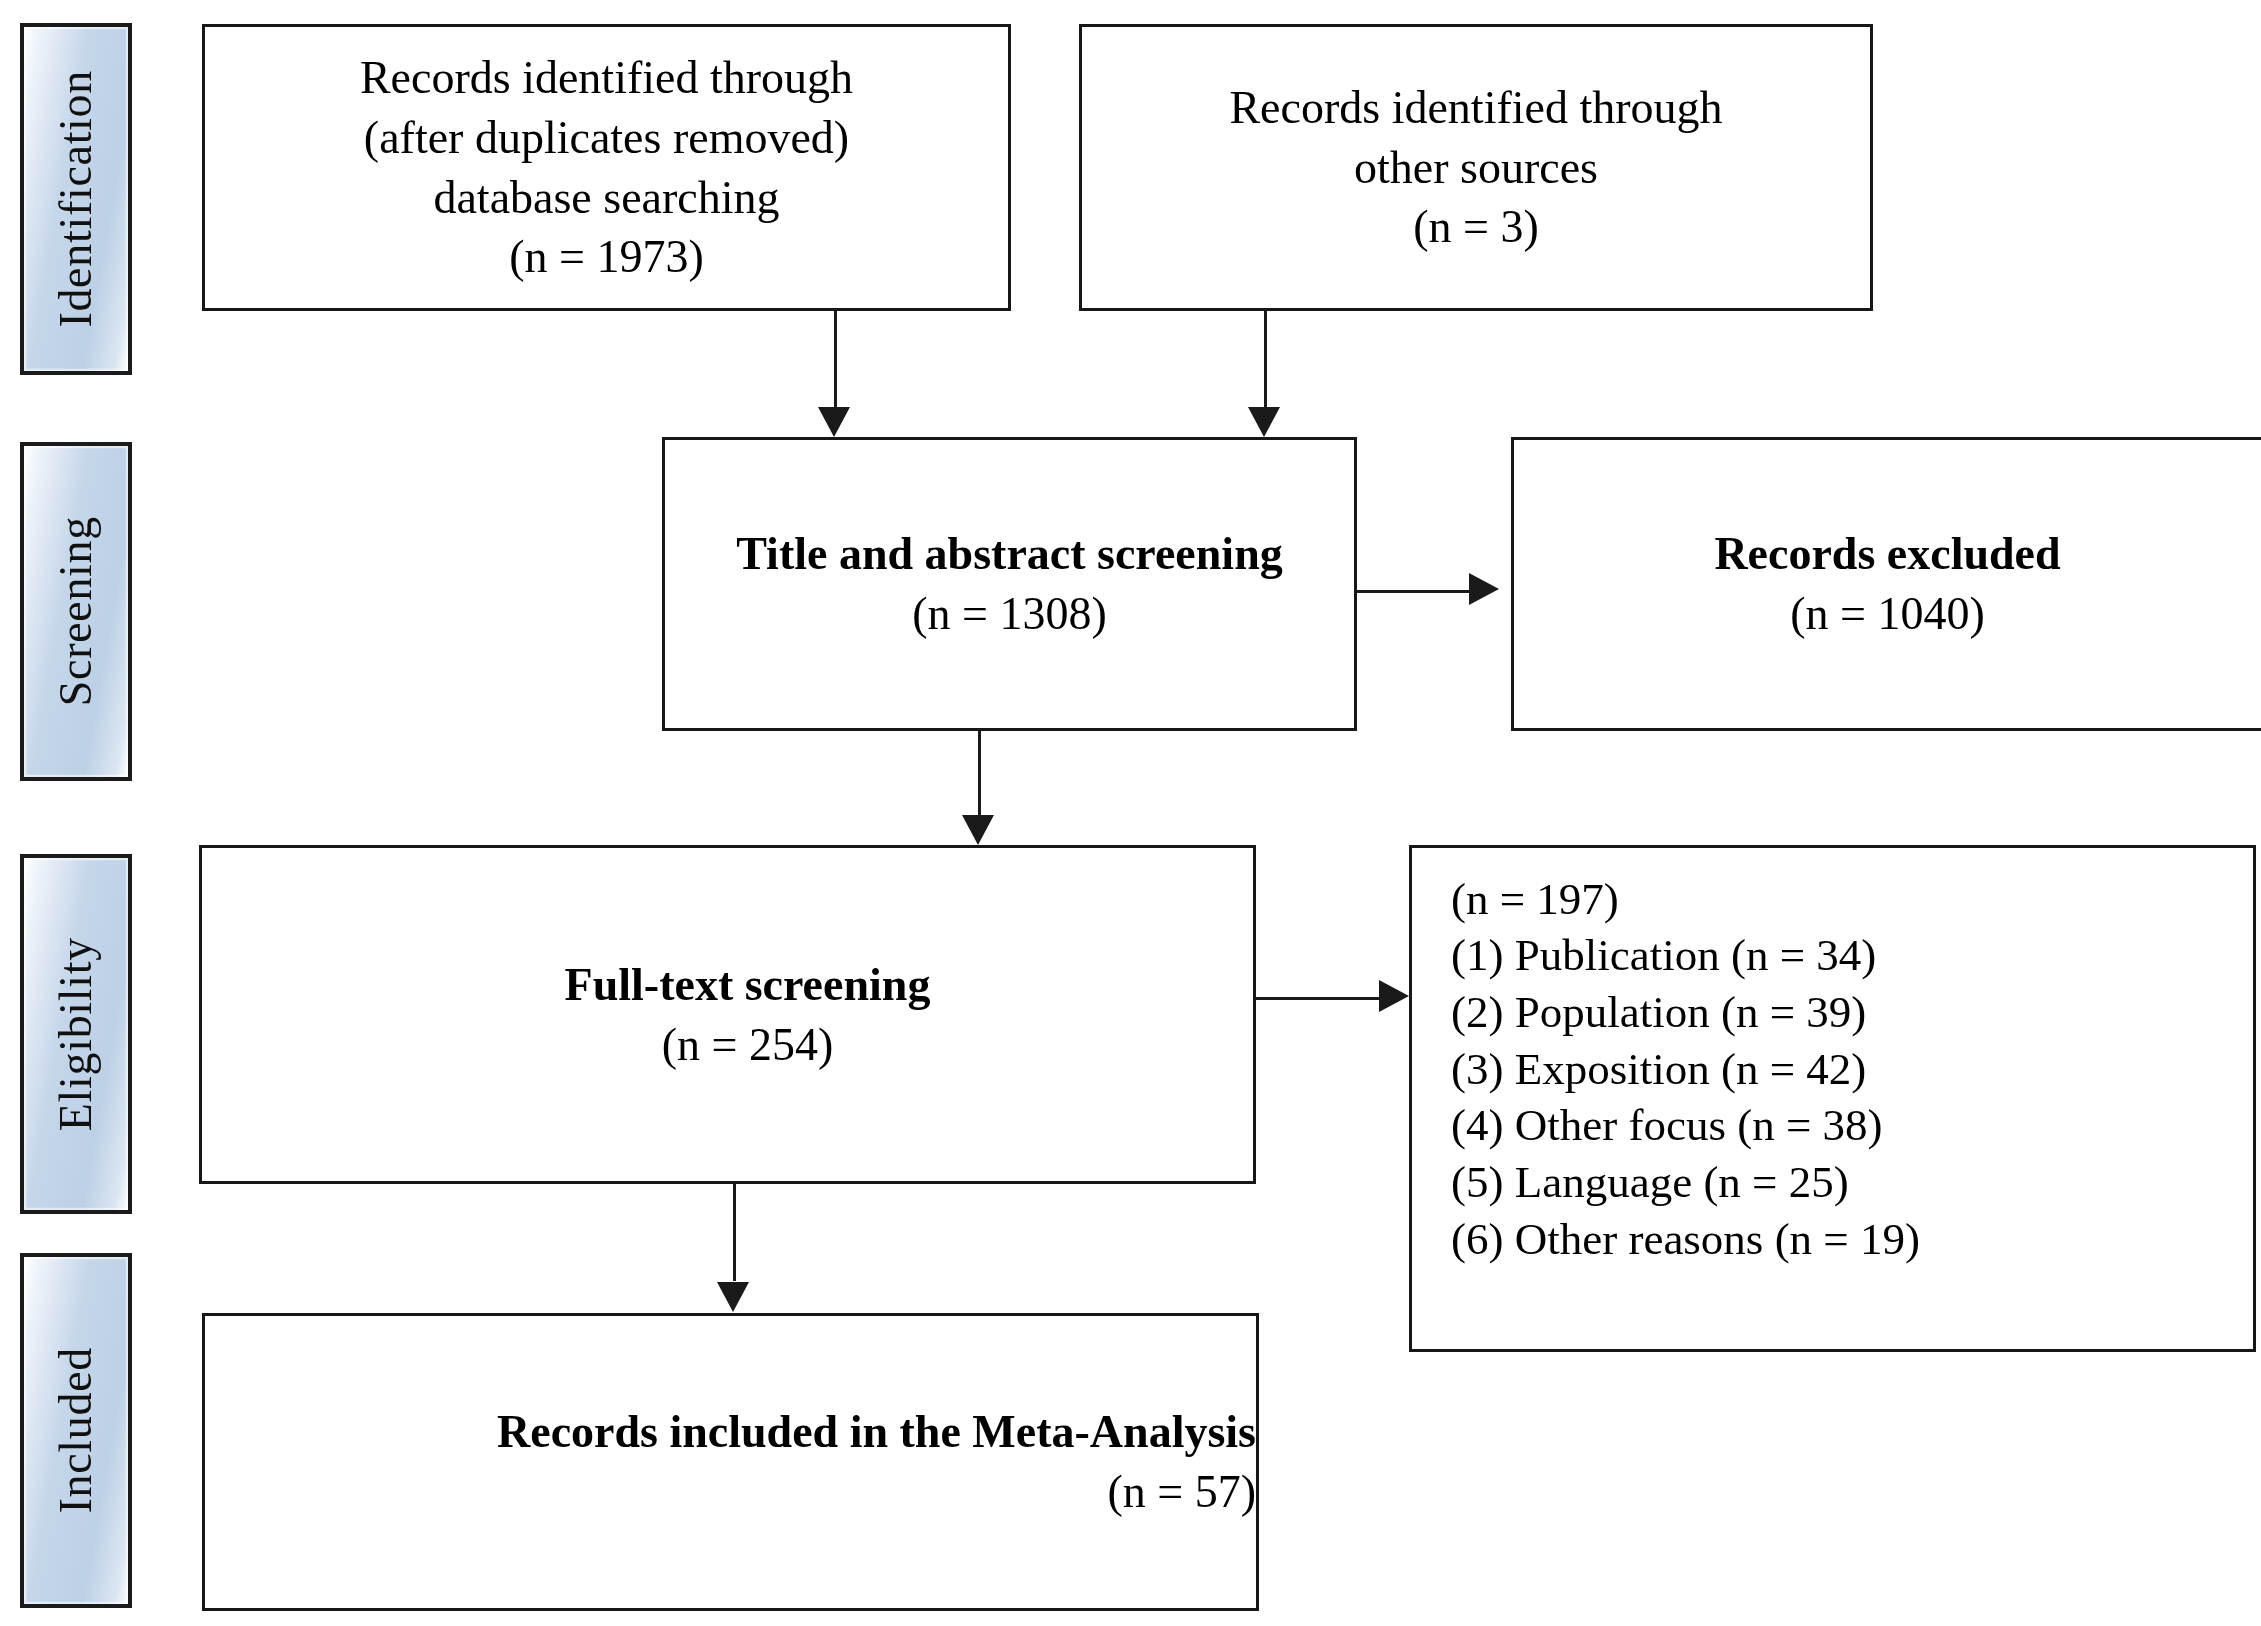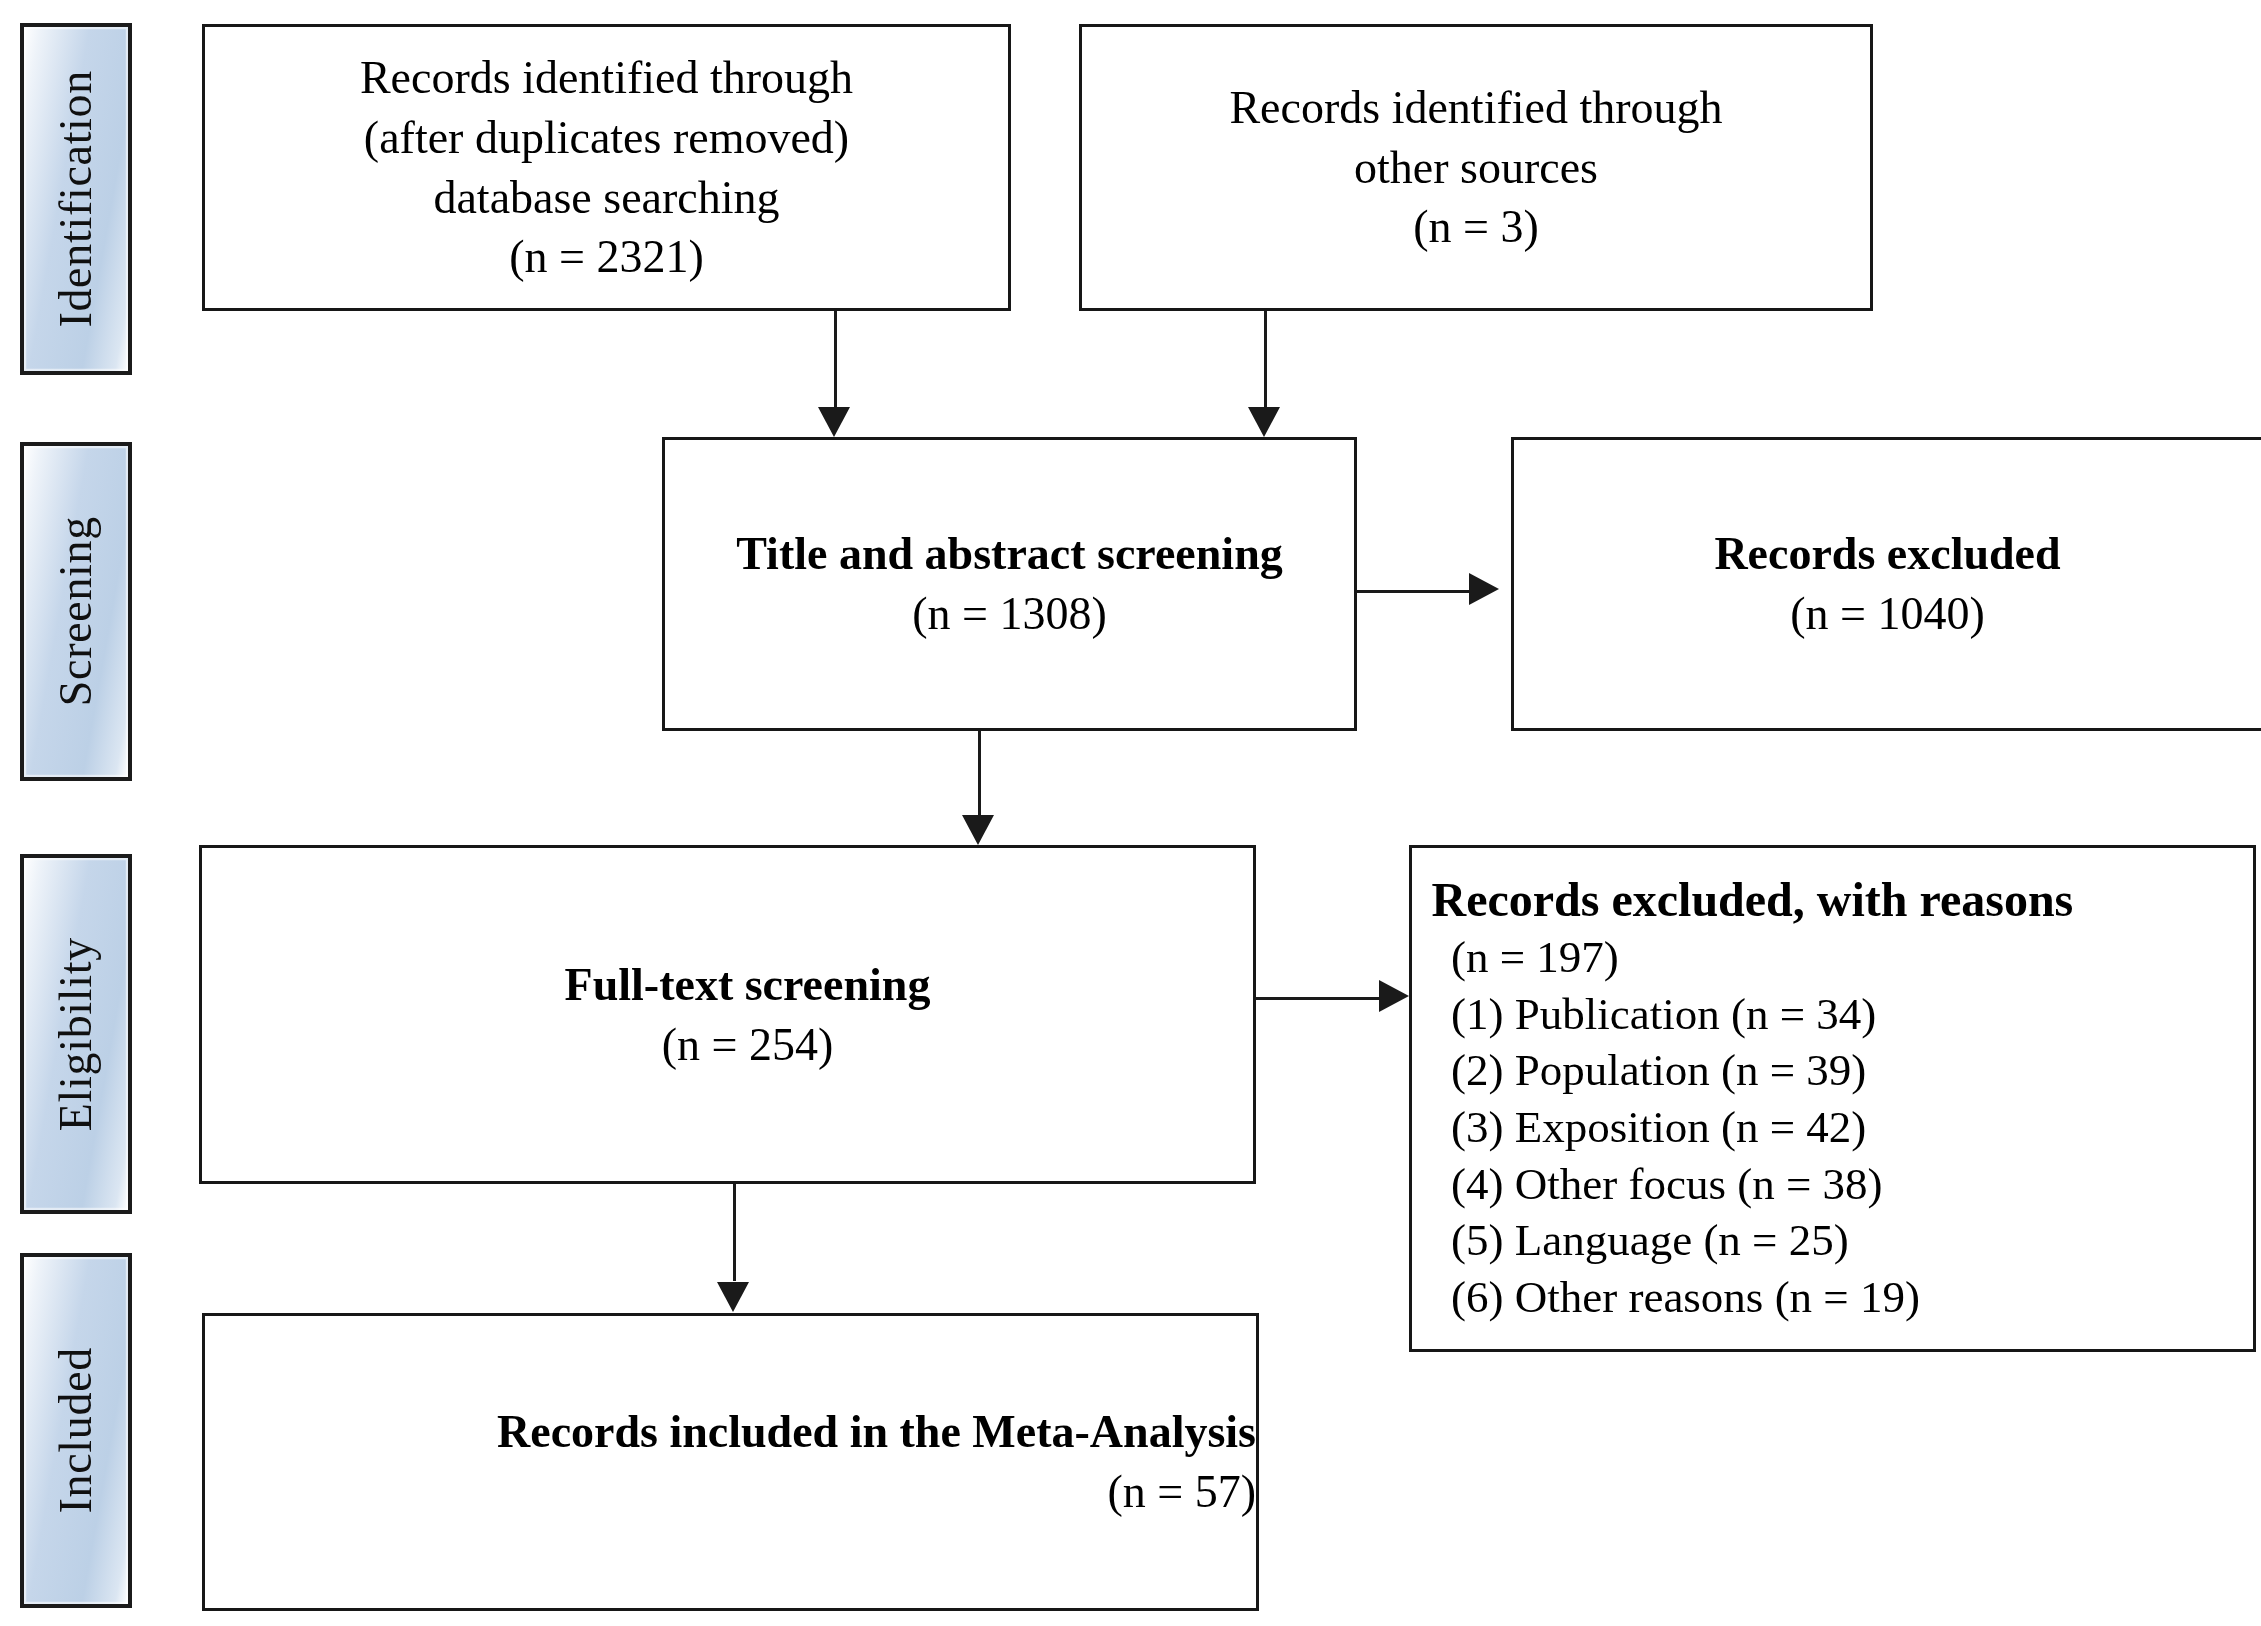--- a/index.html
+++ b/index.html
@@ -84,21 +84,21 @@
   </div>
 
   <div class="rail-tab" style="left:19.5px;top:1253px;width:112px;height:355px;">
     <span class="rail-label">Included</span>
   </div>
 
   <div class="node center" style="left:202px;top:24px;width:809px;height:287px;">
     <div class="line">Records identified through</div>
     <div class="line">(after duplicates removed)</div>
     <div class="line">database searching</div>
-    <div class="line">(n = 2321)</div>
+    <div class="line">(n = 1973)</div>
   </div>
 
   <div class="node center" style="left:1079px;top:24px;width:794px;height:287px;">
     <div class="line">Records identified through</div>
     <div class="line">other sources</div>
     <div class="line">(n = 3)</div>
   </div>
 
   <div class="vline" style="left:834px;top:311px;height:96px;"></div>
   <div class="arrow-down" style="left:818px;top:407px;"></div>
@@ -122,21 +122,20 @@
   <div class="vline" style="left:978px;top:731px;height:85px;"></div>
   <div class="arrow-down" style="left:962px;top:815px;"></div>
 
   <div class="node center" style="left:199px;top:845px;width:1057px;height:339px;padding-left:40px;">
     <div class="line b">Full-text screening</div>
     <div class="line">(n = 254)</div>
   </div>
 
   <div class="node leftal" style="left:1409px;top:845px;width:847px;height:507px;justify-content:flex-start;">
     <div class="reasons">
-      <div class="head">Records excluded, with reasons</div>
       <div class="line">(n = 197)</div>
       <div class="line">(1) Publication (n = 34)</div>
       <div class="line">(2) Population (n = 39)</div>
       <div class="line">(3) Exposition (n = 42)</div>
       <div class="line">(4) Other focus (n = 38)</div>
       <div class="line">(5) Language  (n = 25)</div>
       <div class="line">(6) Other reasons (n = 19)</div>
     </div>
   </div>
 

